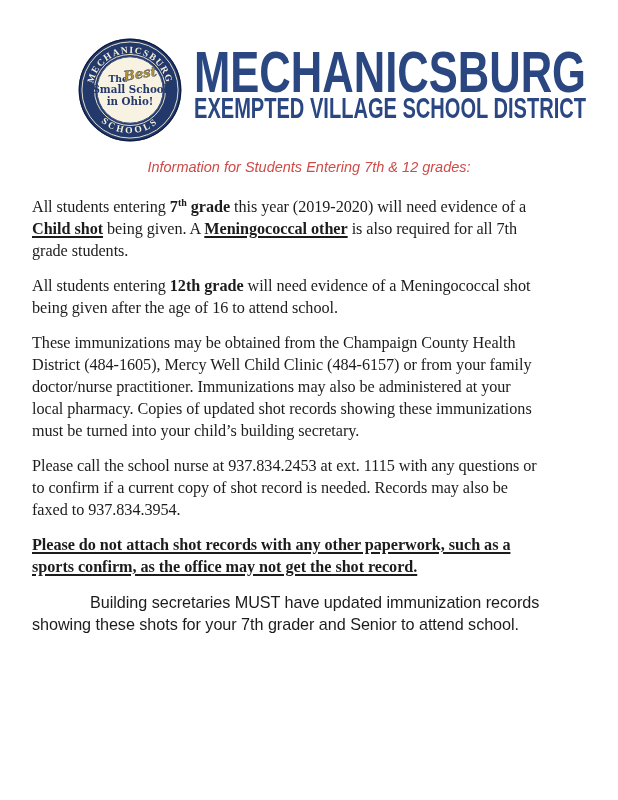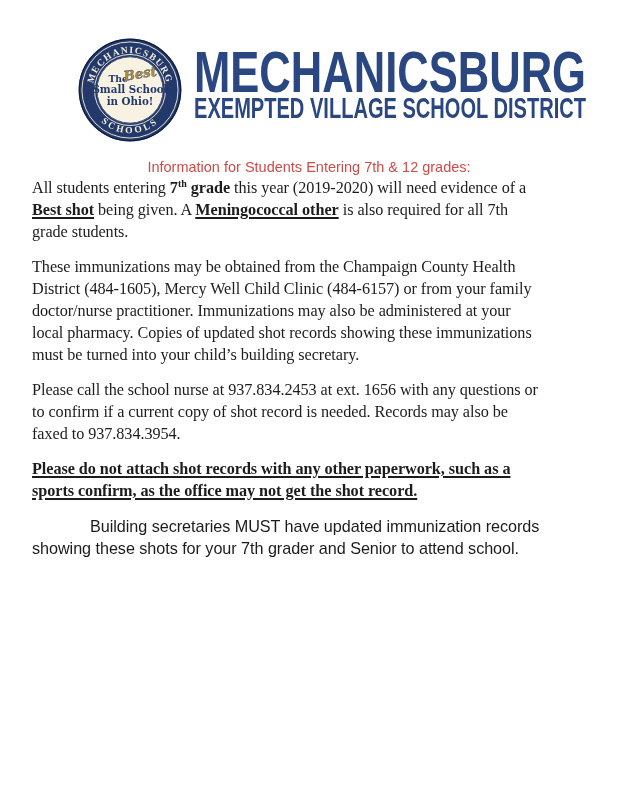--- a/index.html
+++ b/index.html
@@ -50,31 +50,32 @@
     font-weight:bold;
     fill:var(--navy);
   }
   
   .notice-heading{
     margin-top:15px;
     text-align:center;
     font-family:"Liberation Sans", sans-serif;
     font-size:14.5px;line-height:20px;
     color:var(--red);
+    font-style:italic;
   }
   
   .body{padding:0 10px 0 32px;}
   .body p{
     white-space:pre-line;
     font-size:16.2px;
     line-height:22px;
     letter-spacing:-0.05px;
     margin:0 0 13px 0;
   }
-  .body p.first{}
+  .body p.first{margin-top:19px;}
   b.plain{font-weight:bold;}
   .bu{
     font-weight:bold;
     text-decoration:underline;
     text-decoration-thickness:1.5px;
     text-underline-offset:2px;
   }
   sup.ord{font-size:0.62em;vertical-align:super;font-weight:bold;line-height:0;}
   .p5{line-height:25px;letter-spacing:0.2px;}
   .p6{
@@ -119,31 +120,33 @@
       <text x="0" y="46" font-size="58" textLength="392" lengthAdjust="spacingAndGlyphs">MECHANICSBURG</text>
       <text x="0" y="72" font-size="30" textLength="392" lengthAdjust="spacingAndGlyphs">EXEMPTED VILLAGE SCHOOL DISTRICT</text>
     </svg>
   </div>
 
   <div class="notice-heading">Information for Students Entering 7th &amp; 12 grades:</div>
 
   <div class="body">
 
     <p class="first"><span>All students entering </span><b class="plain"><span>7</span><sup class="ord">th</sup><span> grade</span></b><span> this year (2019-2020) will need evidence of a
-</span><span class="bu">Best shot</span><span> being given. A </span><span class="bu">Meningococcal other</span><span> is also required for all 7th
+</span><span class="bu">Child shot</span><span> being given. A </span><span class="bu">Meningococcal other</span><span> is also required for all 7th
 grade students.</span></p>
 
+    <p><span>All students entering </span><b class="plain">12th grade</b><span> will need evidence of a Meningococcal shot
+being given after the age of 16 to attend school.</span></p>
 
     <p>These immunizations may be obtained from the Champaign County Health
 District (484-1605), Mercy Well Child Clinic (484-6157) or from your family
 doctor/nurse practitioner. Immunizations may also be administered at your
 local pharmacy. Copies of updated shot records showing these immunizations
 must be turned into your child’s building secretary.</p>
 
-    <p>Please call the school nurse at 937.834.2453 at ext. 1656 with any questions or
+    <p>Please call the school nurse at 937.834.2453 at ext. 1115 with any questions or
 to confirm if a current copy of shot record is needed. Records may also be
 faxed to 937.834.3954.</p>
 
     <p class="p5"><span class="bu">Please do not attach shot records with any other paperwork, such as a
 sports confirm, as the office may not get the shot record.</span></p>
 
     <p class="p6">Building secretaries MUST have updated immunization records
 showing these shots for your 7th grader and Senior to attend school.</p>
 
   </div>

